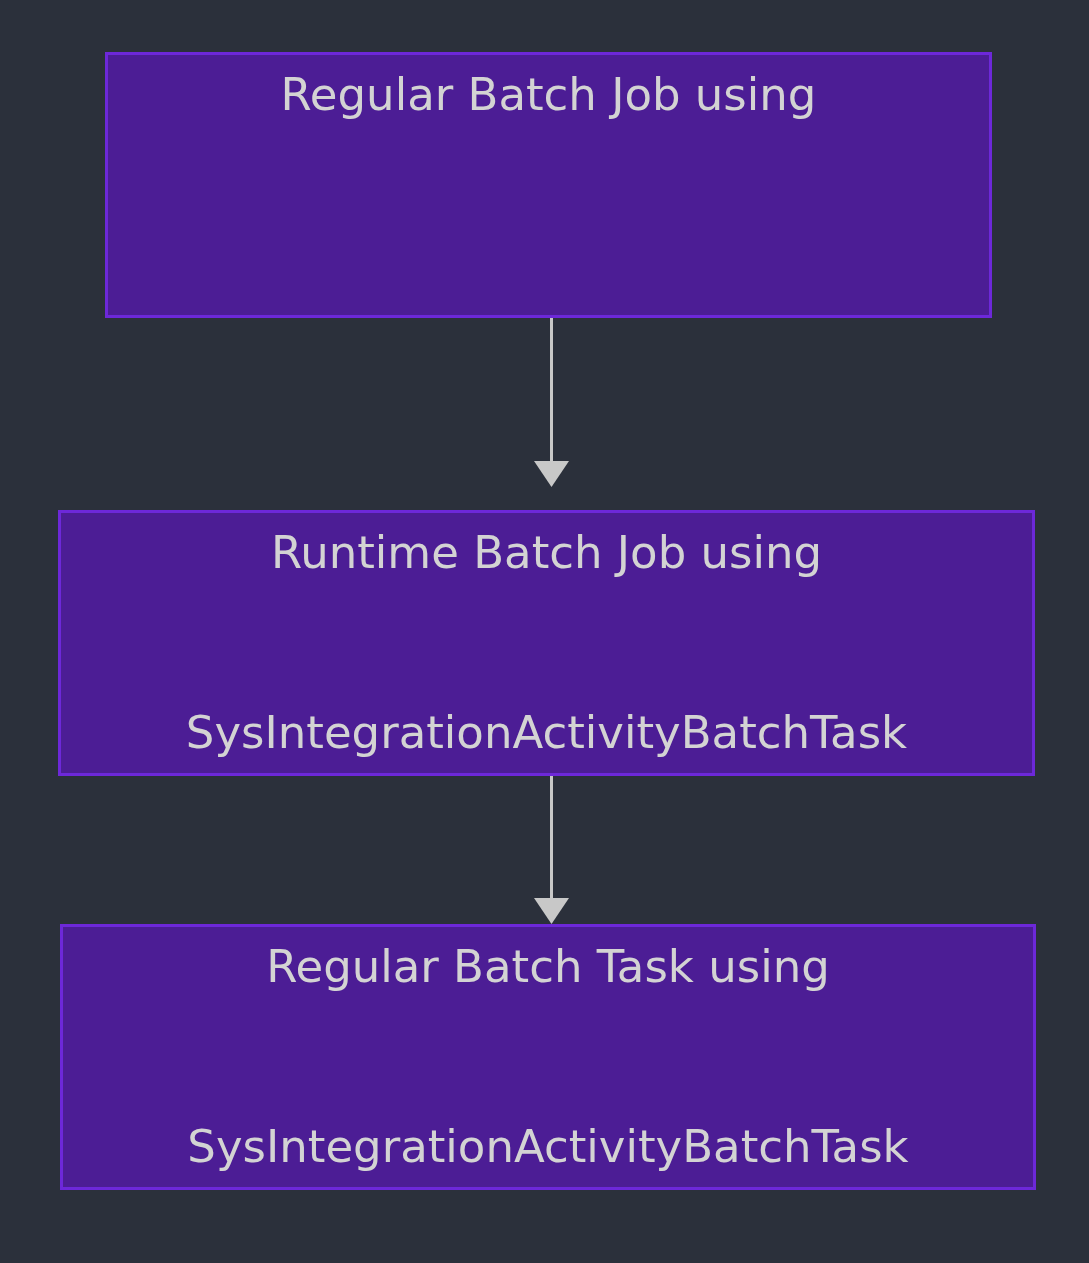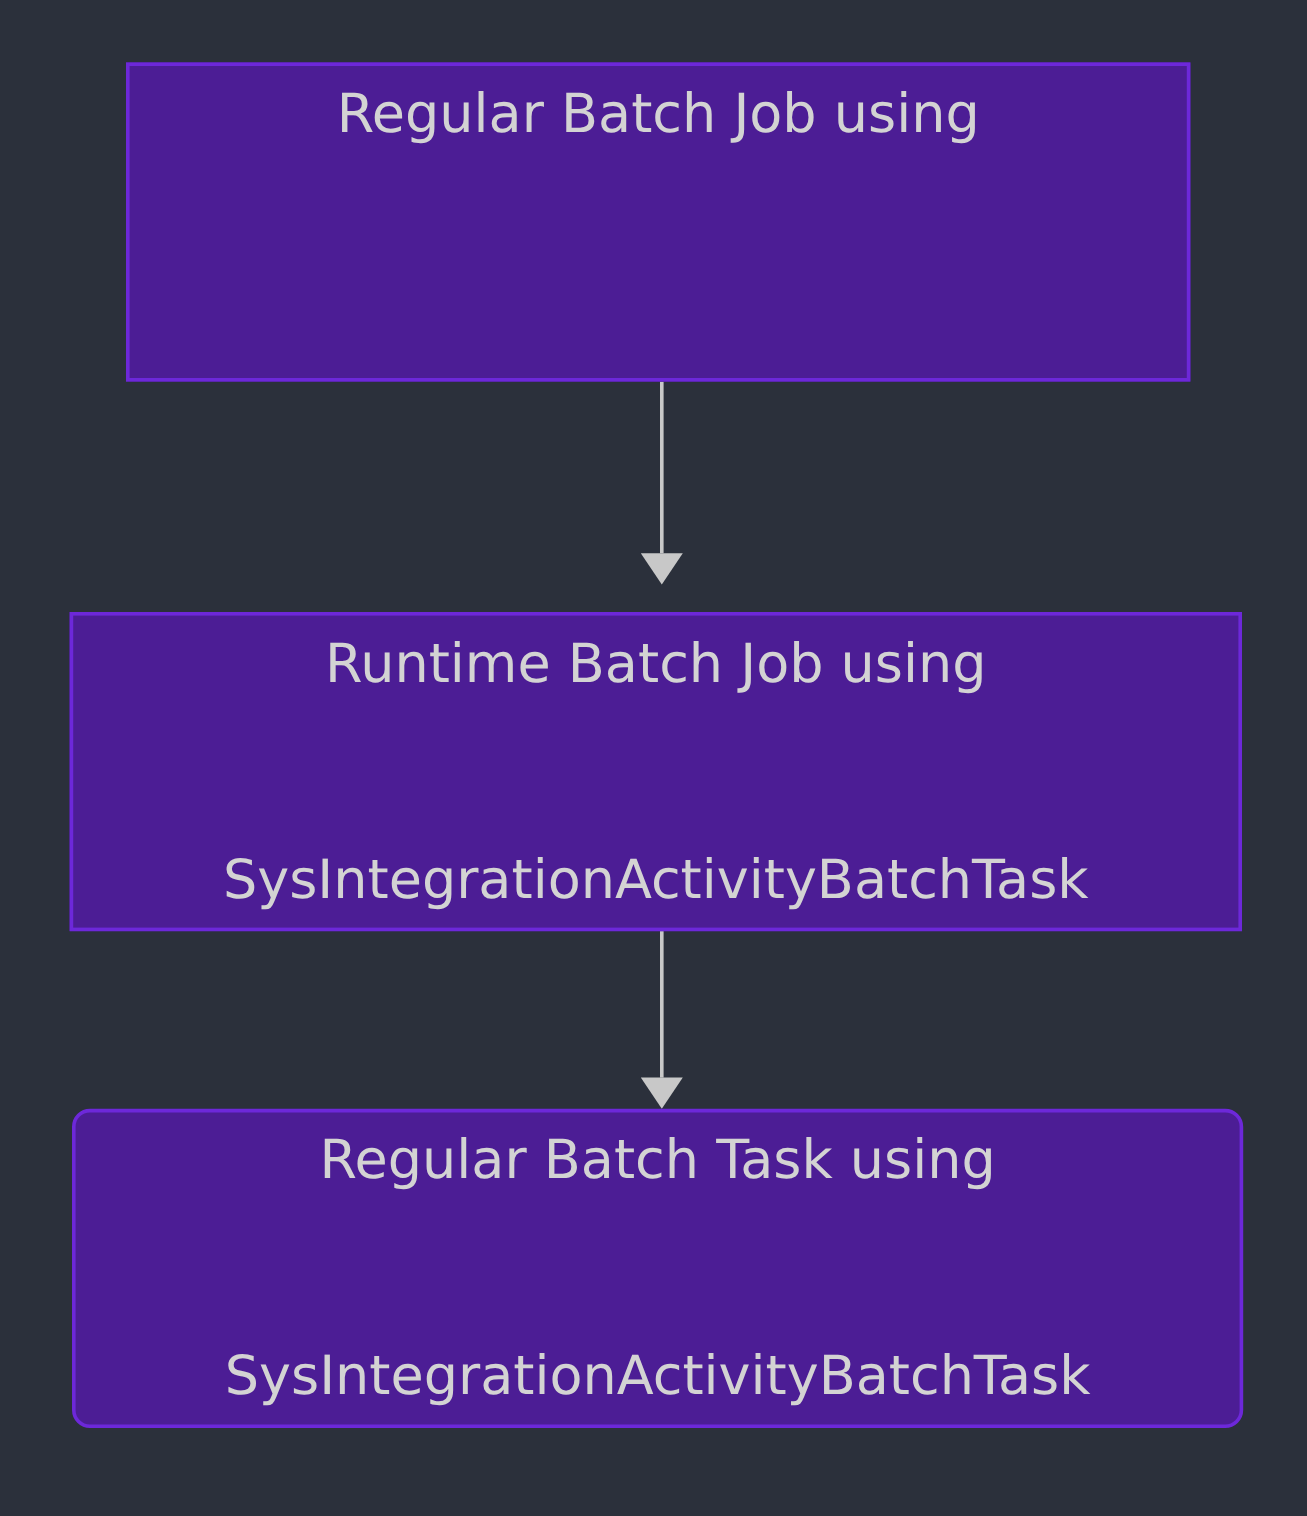--- a/index.html
+++ b/index.html
@@ -56,21 +56,20 @@
     top: 487px;
     width: 977px;
     height: 266px;
     margin-top: 23px;
   }
   #node-regular-batch-task {
     left: 60px;
     top: 924px;
     width: 976px;
     height: 266px;
-    border-radius: 15px;
   }
 
   
   .edge {
     position: absolute;
     left: 0;
     top: 0;
     width: 1089px;
     height: 1263px;
     pointer-events: none;

